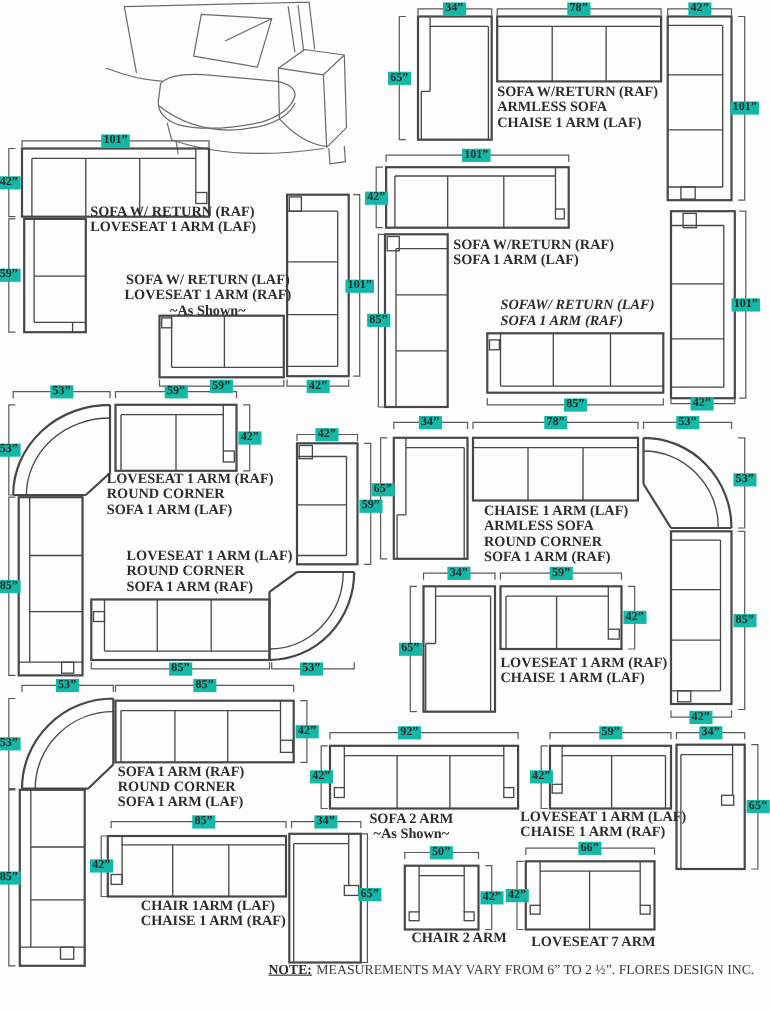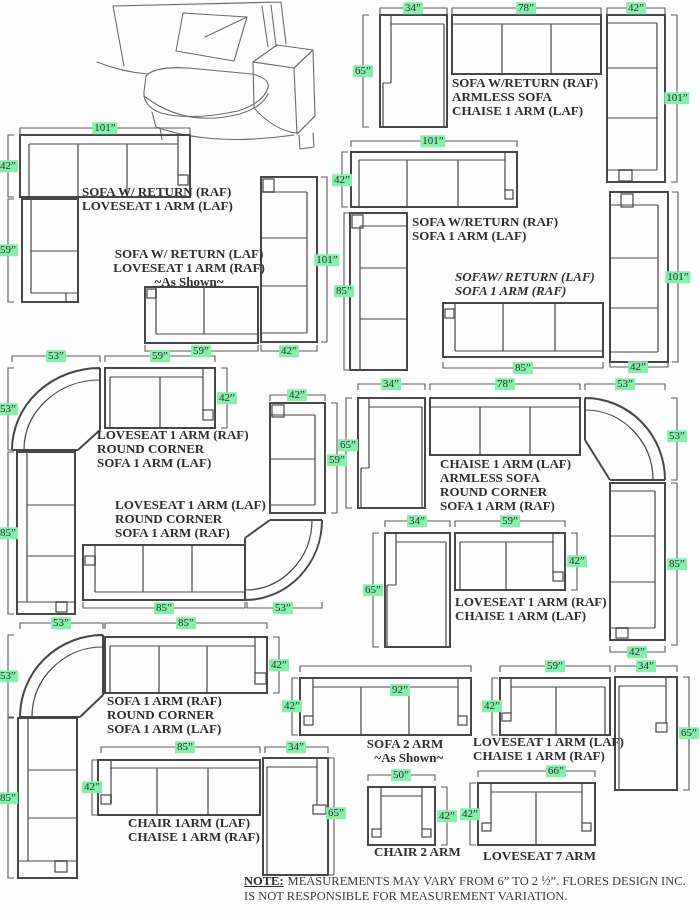--- a/index.html
+++ b/index.html
@@ -4,22 +4,22 @@
 <style>
   html,body{margin:0;padding:0;background:#ffffff;}
   .canvas{position:relative;width:700px;height:920px;background:#fdfdfd;overflow:hidden;
           font-family:"Liberation Serif", serif;color:#2d2d2d;}
   .canvas svg{position:absolute;left:0;top:0;}
   svg .o{fill:none;stroke:#474747;stroke-width:2;}
   svg .i{fill:none;stroke:#474747;stroke-width:1.2;}
   svg .n{fill:none;stroke:#474747;stroke-width:1.2;}
   svg .b{fill:none;stroke:#5a5a5a;stroke-width:1.1;}
   svg .s{fill:none;stroke:#6a6a6a;stroke-width:1.1;stroke-linejoin:round;stroke-linecap:round;}
-  .dim{position:absolute;transform:translate(-50%,-50%);background:#86efac;padding:0 2px;
-       font-weight:normal;font-size:11px;line-height:1.05;white-space:nowrap;color:#2d2d2d;}
+  .dim{position:absolute;transform:translate(-50%,-50%);background:#14b8a6;padding:0 2px;
+       font-weight:bold;font-size:11px;line-height:1.05;white-space:nowrap;color:#2d2d2d;}
   .glabel{position:absolute;font-weight:bold;font-size:13px;line-height:14px;white-space:nowrap;color:#2d2d2d;}
   .glabel.center{transform:translateX(-50%);text-align:center;}
   .note{position:absolute;left:244px;top:874px;width:460px;font-size:12.5px;line-height:15px;color:#3c3c3c;}
   .note .note-label{font-weight:bold;text-decoration:underline;color:#2d2d2d;margin-right:4px;}
 </style>
 </head>
 <body>
 
 <div class="canvas">
 
@@ -279,44 +279,43 @@
       <div class="dim" style="left: 279px; top: 665px;">42”</div>
       <div class="glabel" style="left: 128px; top: 816px;">
         <div>CHAIR 1ARM (LAF)</div>
         <div>CHAISE 1 ARM (RAF)</div>
       </div>
       <div class="dim" style="left: 8px; top: 798px;">85”</div>
       <div class="dim" style="left: 92px; top: 787px;">42”</div>
       <div class="dim" style="left: 185px; top: 747px;">85”</div>
       <div class="dim" style="left: 296px; top: 747px;">34”</div>
       <div class="dim" style="left: 336px; top: 813px;">65”</div>
-      <div class="glabel center" style="left: 405px; top: 737px; text-align: right;">
+      <div class="glabel center" style="left: 374px; top: 737px;">
         <div>SOFA 2 ARM</div>
         <div>~As Shown~</div>
       </div>
-      <div class="dim" style="left: 400px; top: 666px; margin-top: 24px;">92”</div>
+      <div class="dim" style="left: 372px; top: 666px;">92”</div>
       <div class="dim" style="left: 292px; top: 706px;">42”</div>
       <div class="glabel" style="left: 374px; top: 845px;">
         <div>CHAIR 2 ARM</div>
       </div>
       <div class="dim" style="left: 401px; top: 775px;">50”</div>
       <div class="dim" style="left: 447px; top: 816px;">42”</div>
       <div class="glabel" style="left: 483px; top: 849px;">
         <div>LOVESEAT  7 ARM</div>
       </div>
-      <div class="dim" style="left: 536px; top: 771px; margin-left: 20px;">66”</div>
+      <div class="dim" style="left: 536px; top: 771px;">66”</div>
       <div class="dim" style="left: 470px; top: 814px;">42”</div>
       <div class="glabel" style="left: 473px; top: 735px;">
         <div>LOVESEAT 1 ARM (LAF)</div>
         <div>CHAISE 1 ARM (RAF)</div>
       </div>
       <div class="dim" style="left: 555px; top: 666px;">59”</div>
       <div class="dim" style="left: 492px; top: 706px;">42”</div>
       <div class="dim" style="left: 646px; top: 666px;">34”</div>
       <div class="dim" style="left: 689px; top: 733px;">65”</div>
     </div>
 
   <div class="note">
     <span class="note-label">NOTE:</span><span>MEASUREMENTS MAY VARY FROM 6” TO 2 ½”. FLORES DESIGN INC.</span><br>
-    <span>IS NOT RESPONSIBLE FOR MEASUREMENT VARIATION.</span>
   </div>
 
 </div>
 
 </body></html>

